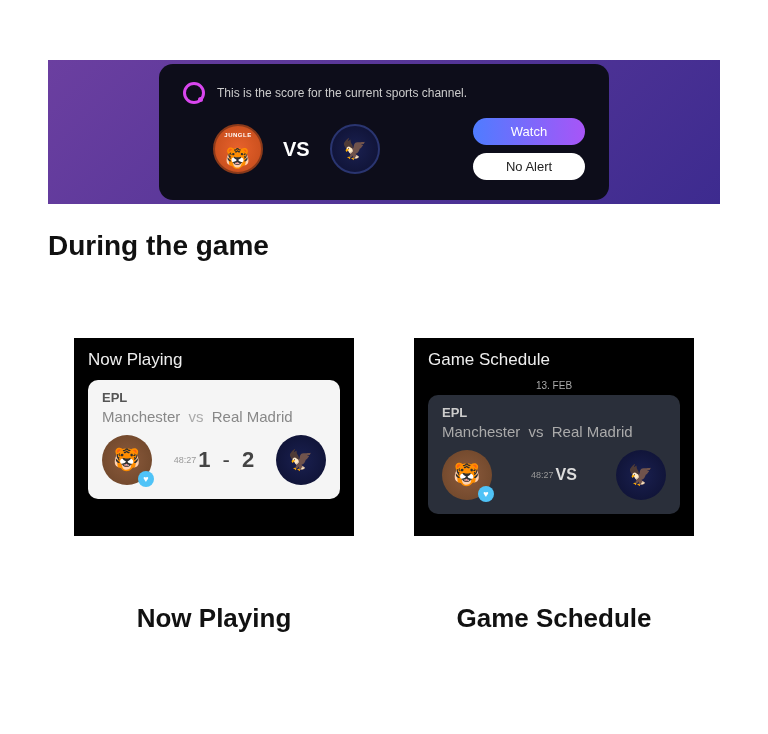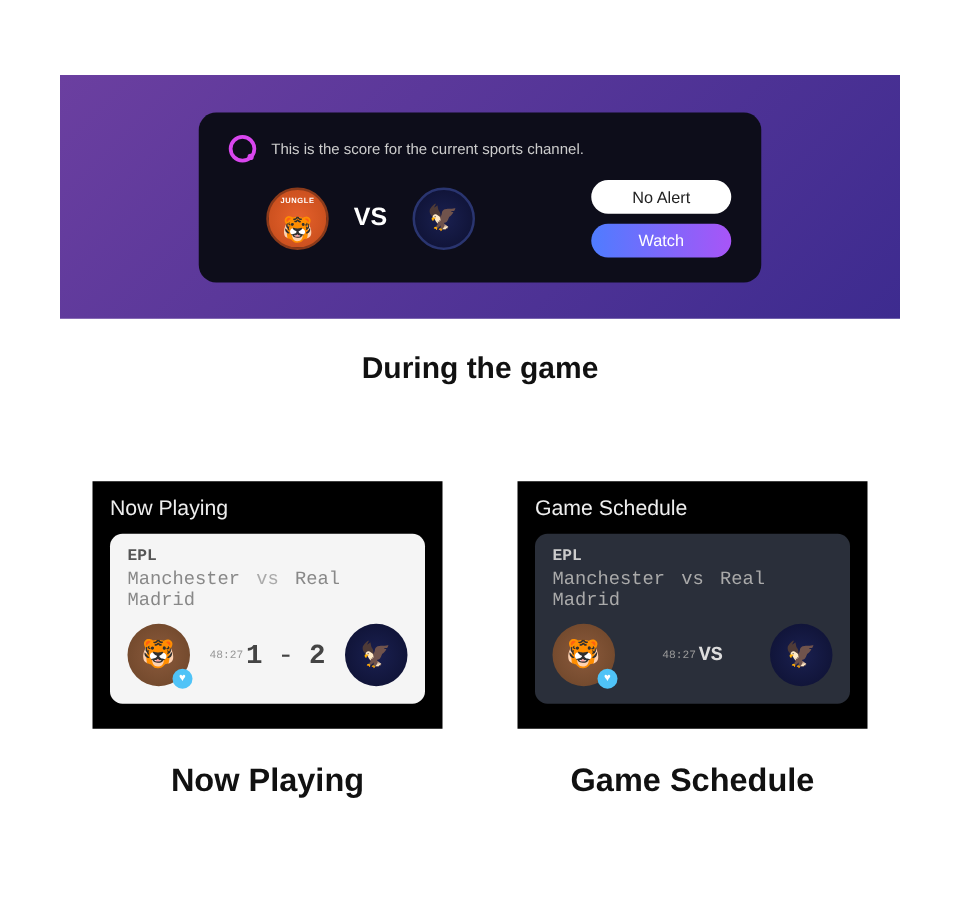--- a/index.html
+++ b/index.html
@@ -9,21 +9,21 @@
     }
     body {
       font-family: -apple-system, BlinkMacSystemFont, 'Segoe UI', Arial, sans-serif;
       background: #fff;
       width: 768px;
       height: 734px;
       padding: 60px 48px 40px 48px;
     }
     .banner {
       width: 100%;
-      height: 195px;
+      height: 144px;
       background: linear-gradient(135deg, #6b3fa0 0%, #3d2b8f 100%);
       display: flex;
       align-items: center;
       justify-content: center;
     }
     .banner-card {
       background: #0d0d1a;
       border-radius: 14px;
       width: 450px;
       padding: 18px 24px 20px 24px;
@@ -129,36 +129,36 @@
       background: linear-gradient(90deg, #4f7cff 0%, #a855f7 100%);
       color: #fff;
       font-weight: 500;
     }
     .btn-noalert {
       background: #fff;
       color: #222;
       font-weight: 500;
     }
     .caption-large {
-      font-size: 24px;
-      font-weight: 700;
-      text-align: center;
+      font-size: 28px;
+      font-weight: 700;
       margin-top: 26px;
       color: #111;
     }
     .panels-row {
       display: flex;
       gap: 60px;
       justify-content: center;
       margin-top: 76px;
     }
     .panel-wrap {
       display: flex;
       flex-direction: column;
       align-items: center;
+      gap: 41px;
     }
     .panel {
       width: 280px;
       height: 198px;
       background: #000;
       padding: 12px 14px;
       position: relative;
     }
     .panel-title {
       color: #eee;
@@ -168,21 +168,20 @@
     }
     .panel-date {
       color: #aaa;
       font-size: 10px;
       text-align: center;
       margin-bottom: 4px;
     }
     .score-card {
       border-radius: 10px;
       padding: 10px 14px 14px 14px;
-      font-family: Liberation Mono, monospace;
     }
     .score-card.light {
       background: #f5f5f5;
       color: #333;
     }
     .score-card.dark {
       background: #2a2f3a;
       color: #ddd;
     }
     .league-name {
@@ -291,22 +290,22 @@
       <div class="ring-icon"></div>
       <div class="banner-text">This is the score for the current sports channel.</div>
     </div>
     <div class="banner-body">
       <div class="match-teams">
         <div class="team-logo jungle"></div>
         <div class="vs-text">VS</div>
         <div class="team-logo dragon"></div>
       </div>
       <div class="banner-buttons">
+        <button class="btn btn-watch">Watch</button>
         <button class="btn btn-noalert">No Alert</button>
-        <button class="btn btn-watch">Watch</button>
       </div>
     </div>
   </div>
 </div>
 
 <div class="caption-large">During the game</div>
 
 <div class="panels-row">
 
   <div class="panel-wrap">
@@ -334,20 +333,21 @@
           <div class="small-logo dragon"></div>
         </div>
       </div>
     </div>
     <div class="panel-caption">Now Playing</div>
   </div>
 
   <div class="panel-wrap">
     <div class="panel">
       <div class="panel-title">Game Schedule</div>
+      <div class="panel-date">13. FEB</div>
       <div class="score-card dark">
         <div class="league-name">EPL</div>
         <div class="teams-line">
           <span>Manchester</span>
           <span class="vs-small">vs</span>
           <span>Real Madrid</span>
         </div>
         <div class="score-row">
           <div class="small-logo jungle">
             <div class="fav-badge">♥</div>

